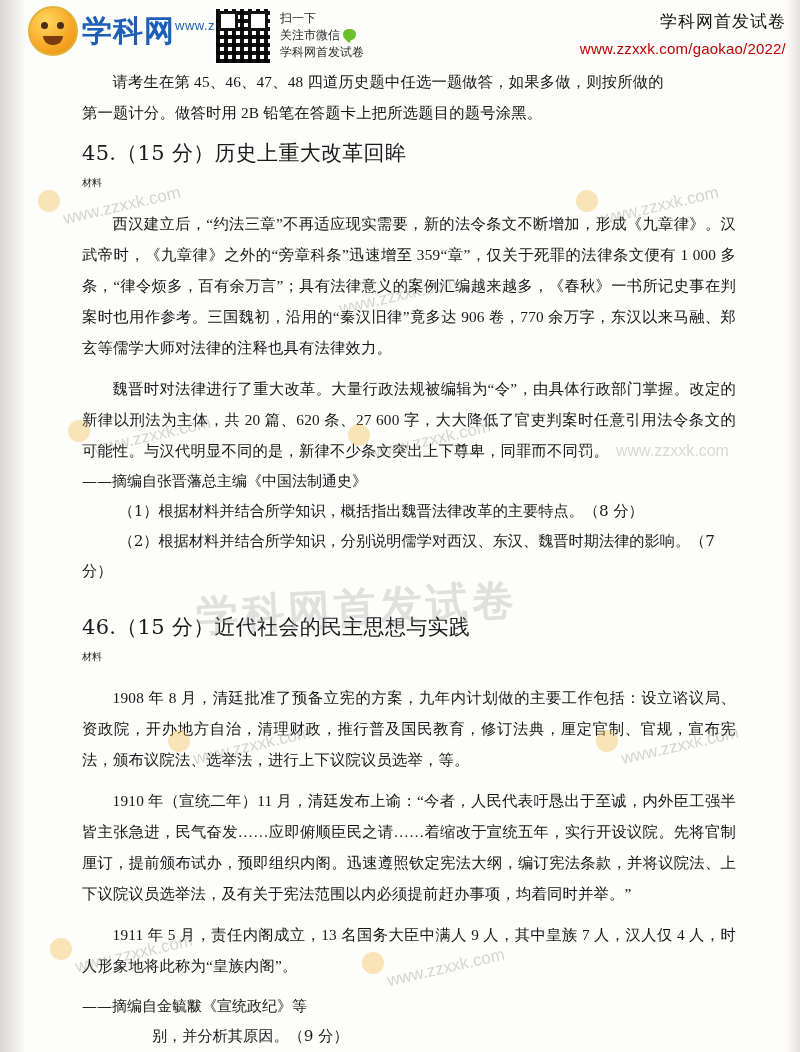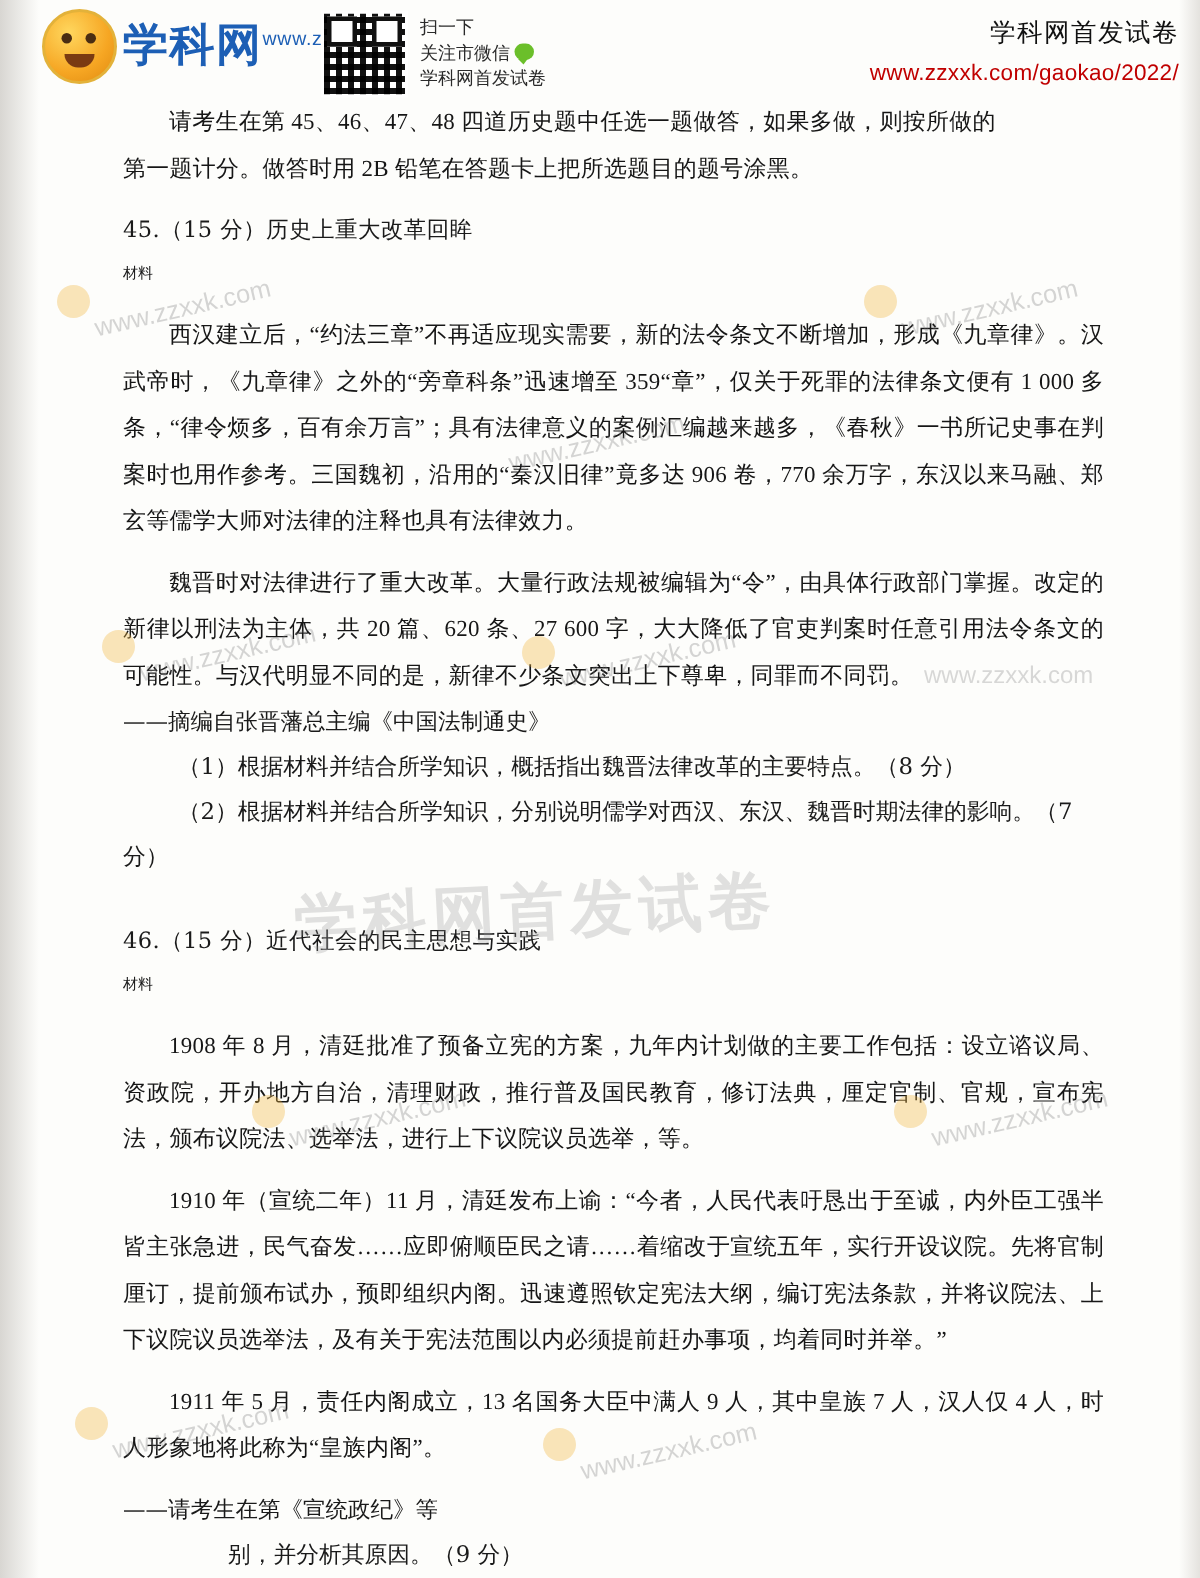--- a/index.html
+++ b/index.html
@@ -179,21 +179,21 @@
     line-height: 31px;
     text-align: justify;
     letter-spacing: 0.2px;
     color: #161616;
   }
   .indent { text-indent: 2em; }
   .gap-sm { margin-top: 10px; }
   .gap-lg { margin-top: 26px; }
   .heading {
     font-family: "DejaVu Serif", "Liberation Serif", serif;
-    font-size: 15px;
+    font-size: 21px;
     line-height: 30px;
     letter-spacing: 0.3px;
   }
   .label {
     font-family: Liberation Serif, serif;
     font-size: 10px;
     line-height: 30px;
   }
   .source {
     font-family: "DejaVu Serif", "Liberation Serif", serif;
@@ -294,21 +294,21 @@
 
     <div class="q-line q-indent2">（1）根据材料并结合所学知识，概括指出魏晋法律改革的主要特点。（8 分）</div>
     <div class="q-line q-indent2">（2）根据材料并结合所学知识，分别说明儒学对西汉、东汉、魏晋时期法律的影响。（7 分）</div>
 
     <div class="heading gap-lg">46.（15 分）近代社会的民主思想与实践</div>
     <div class="label">材料</div>
 
     <div class="para indent gap-sm">1908 年 8 月，清廷批准了预备立宪的方案，九年内计划做的主要工作包括：设立谘议局、资政院，开办地方自治，清理财政，推行普及国民教育，修订法典，厘定官制、官规，宣布宪法，颁布议院法、选举法，进行上下议院议员选举，等。</div>
     <div class="para indent gap-sm">1910 年（宣统二年）11 月，清廷发布上谕：“今者，人民代表吁恳出于至诚，内外臣工强半皆主张急进，民气奋发……应即俯顺臣民之请……着缩改于宣统五年，实行开设议院。先将官制厘订，提前颁布试办，预即组织内阁。迅速遵照钦定宪法大纲，编订宪法条款，并将议院法、上下议院议员选举法，及有关于宪法范围以内必须提前赶办事项，均着同时并举。”</div>
     <div class="para indent gap-sm">1911 年 5 月，责任内阁成立，13 名国务大臣中满人 9 人，其中皇族 7 人，汉人仅 4 人，时人形象地将此称为“皇族内阁”。</div>
-    <div class="source gap-sm">——请考生在第《宣统政纪》等</div>
+    <div class="source gap-sm">——摘编自金毓黻《宣统政纪》等</div>
 
     <div class="q-line" style="text-indent:4.6em">别，并分析其原因。（9 分）</div>
 
   </div>
 
   <div class="wm" style="left:62px;  top:196px;">www.zzxxk.com</div>
   <div class="wm-face" style="left:38px; top:190px;"></div>
 
   <div class="wm" style="left:600px; top:196px;">www.zzxxk.com</div>
   <div class="wm-face" style="left:576px; top:190px;"></div>

